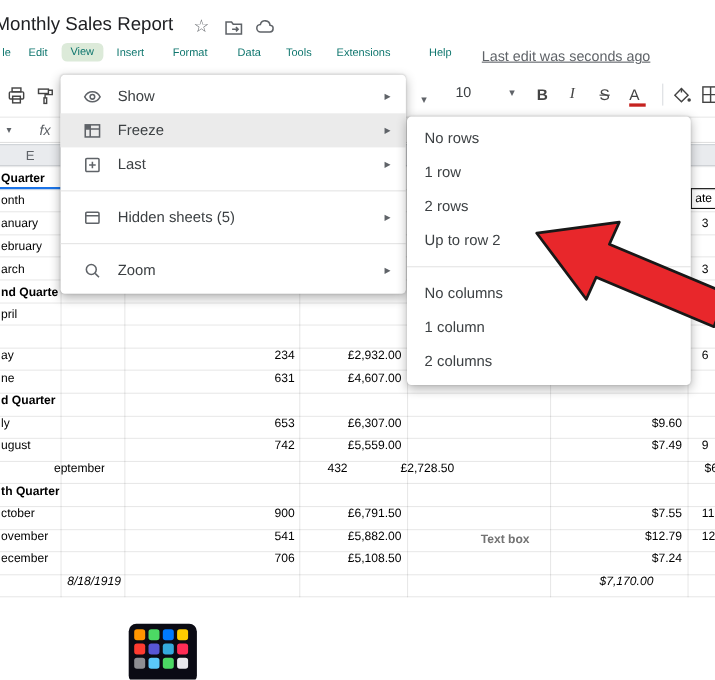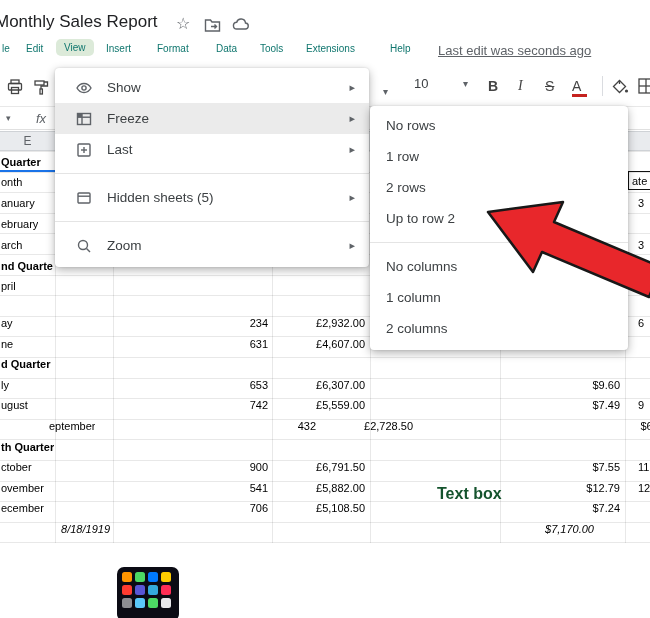--- a/index.html
+++ b/index.html
@@ -39,21 +39,21 @@
   .c-qty{left:162px;width:106px;text-align:right;}
   .c-gbp{left:263px;width:102px;text-align:right;}
   .c-usd{left:519px;width:101px;text-align:right;}
   .c-date{left:28px;width:82px;text-align:right;}
   .c-total{left:519px;width:101px;text-align:center;}
   .c-edge{left:638px;width:13px;overflow:hidden;}
   .c-dateheader{left:628px;width:24px;top:-1px;height:19px;border:1.5px solid #111;border-right:none;padding:2px 0 0 3px;box-sizing:border-box;}
   #frozen-line{position:absolute;left:0;top:170px;width:55px;height:2px;background:var(--frozen_line_blue);z-index:4;}
 
   
-  #text-box{position:absolute;left:437px;top:485px;font-size:16px;font-weight:bold;color:#14532d;z-index:5;}
+  #text-box{position:absolute;left:437px;top:485px;font-size:11px;font-weight:bold;color:#737373;z-index:5;}
   #phone-thumb{position:absolute;left:117px;top:567px;width:62px;height:54px;background:#0b0b14;border-radius:7px;z-index:5;
                display:grid;grid-template-columns:repeat(4,10px);grid-auto-rows:10px;gap:3px;padding:5px 5px;box-sizing:border-box;}
   .app-dot{width:10px;height:10px;border-radius:2.5px;}
 
   
   .menu-panel{position:absolute;background:#fff;border-radius:4px;box-shadow:0 3px 10px rgba(0,0,0,.3),0 0 2px rgba(0,0,0,.15);padding:4px 0 6px;}
   #view-menu{left:55px;top:68px;width:314px;z-index:52;}
   #freeze-submenu{left:370px;top:106px;width:258px;z-index:54;}
   .vm-item{height:31px;display:flex;align-items:center;padding:0 14px 0 20px;gap:14px;font-size:13.5px;color:#3c4043;cursor:default;}
   .vm-item.hl{background:var(--freeze_highlight);}

